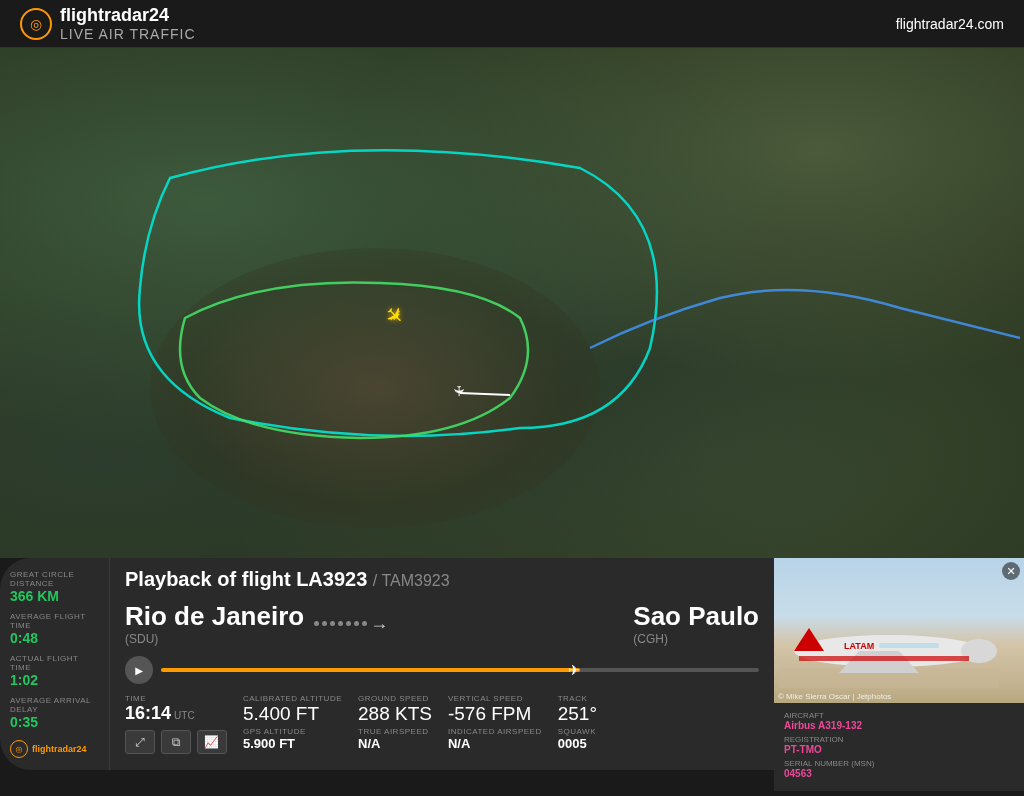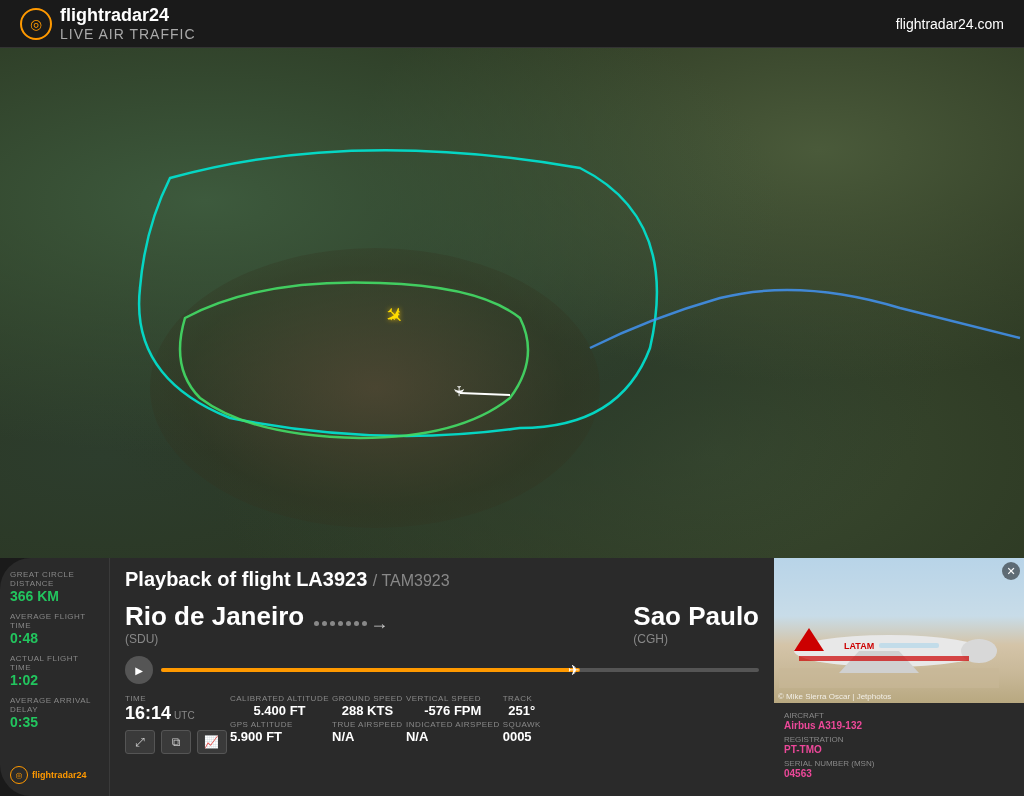--- a/index.html
+++ b/index.html
@@ -76,21 +76,21 @@
       position: absolute;
       left: 453px; top: 335px;
       color: #fff;
       font-size: 14px;
       transform: rotate(90deg);
     }
 
     
     #info-panel {
       background: #2a2a2a;
-      height: 238px;
+      height: 212px;
       position: relative;
       display: flex;
       border-radius: 31px;
     }
 
     
     .left-stats {
       width: 110px;
       padding: 12px 10px;
       border-right: 1px solid #3a3a3a;
@@ -192,34 +192,33 @@
       position: absolute;
       right: 30%;
       top: -6px;
       color: #fff;
       font-size: 14px;
     }
 
     
     .data-row {
       display: flex;
-      gap: 3px;
+      gap: 16px;
       align-items: flex-start;
     }
     .data-col .data-label {
       color: #888;
       font-size: 8px;
       text-transform: uppercase;
       letter-spacing: 0.5px;
     }
     .data-col .data-value {
       color: #fff;
-      font-size: 13px;
-      font-weight: bold;
-      text-align: center;
+      font-size: 19px;
+      font-weight: normal;
     }
     .data-col .data-sub-label {
       color: #888;
       font-size: 8px;
       text-transform: uppercase;
       letter-spacing: 0.5px;
       margin-top: 2px;
     }
     .data-col .data-sub-value {
       color: #fff;

